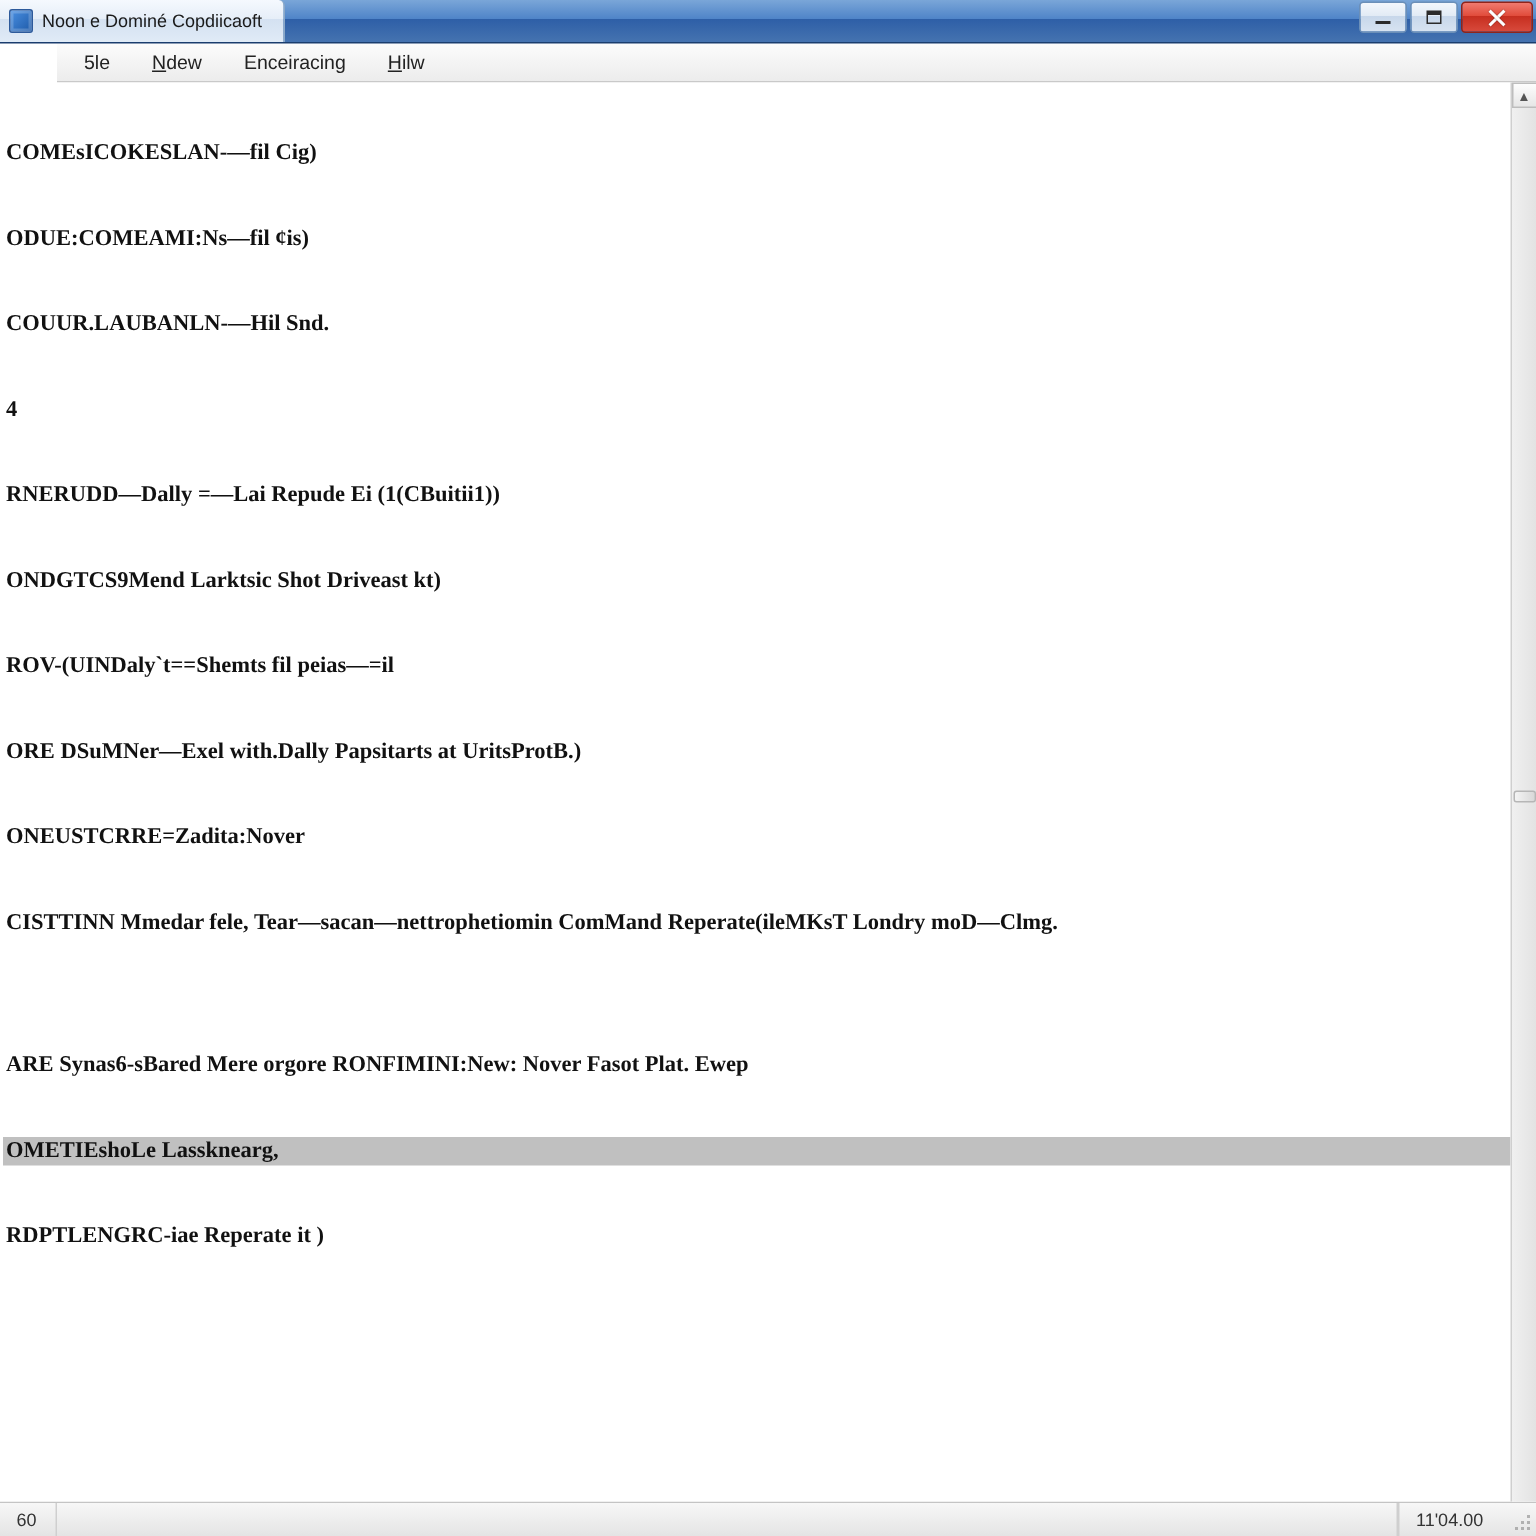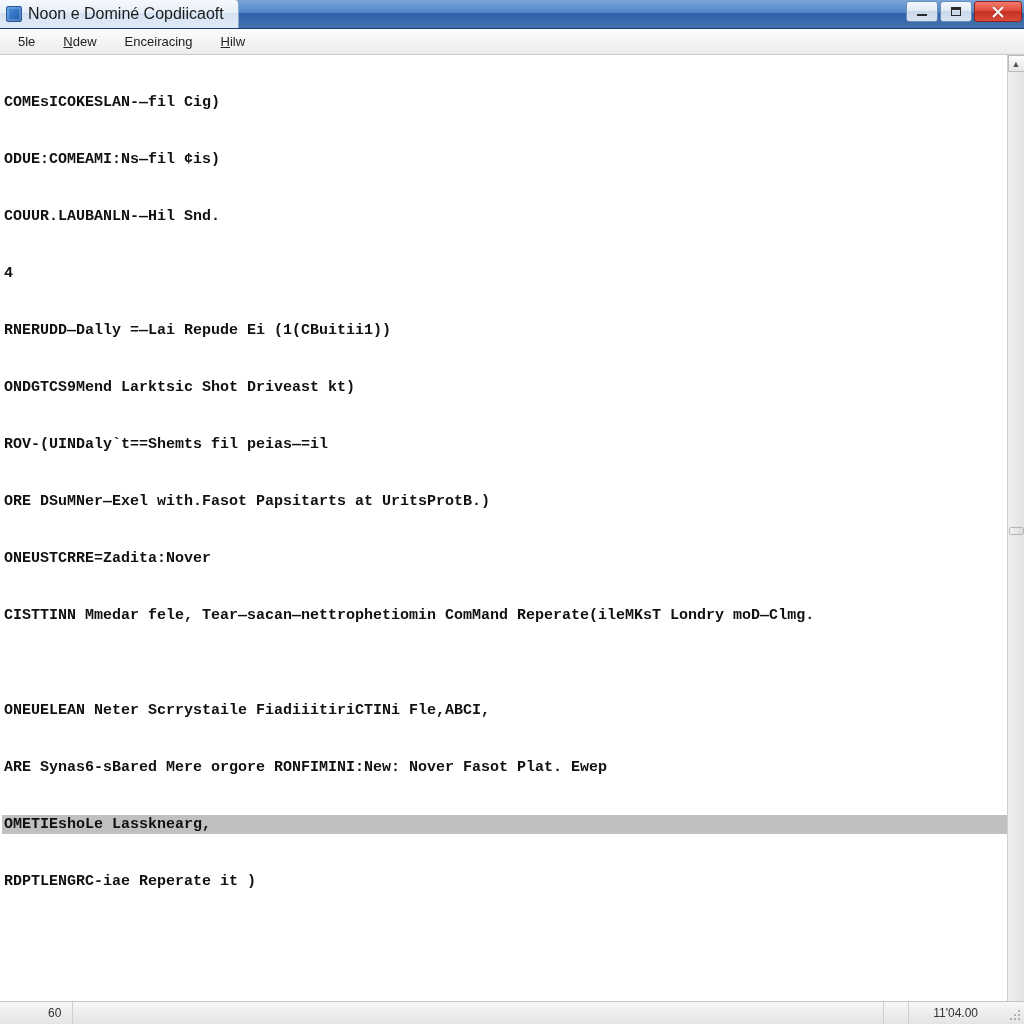--- a/index.html
+++ b/index.html
@@ -22,21 +22,21 @@
     border-top-right-radius:4px;
     border-right:1px solid #8aa8c8;
   }
   .app-icon{
     width:16px;height:16px;
     background:linear-gradient(135deg,#4a90e2,#1e5aa8);
     border-radius:2px;
     border:1px solid #2d5a9b;
     box-shadow:inset 0 0 0 2px #fff3;
   }
-  .title-text{font-size:16px;color:#1a1a1a;}
+  .title-text{font-size:12px;color:#1a1a1a;}
   .win-controls{
     margin-left:auto; display:flex; align-items:stretch; height:100%;
     padding-right:2px;
   }
   .win-btn{
     width:32px;
     margin-top:1px;margin-bottom:6px;
     background:linear-gradient(to bottom,#f3f7fc 0%,#e2ebf5 45%,#c7d7ea 46%,#d7e3f1 100%);
     border:1px solid #6b8fb8; border-radius:3px;
     display:flex;align-items:center;justify-content:center;
@@ -60,36 +60,37 @@
   .close-glyph::after{transform:rotate(-45deg);}
 
   
   .menubar{
     height:26px;
     background:linear-gradient(to bottom,#fcfcfc,#ececec);
     border-bottom:1px solid #c9c9c9;
     display:flex; align-items:center;
     padding-left:4px;
     font-size:13px;
+    margin-left:38px;
   }
   .menu-item{
     padding:3px 14px; color:#222; cursor:default;
   }
   .menu-item u{text-decoration:underline;}
 
   
   .workspace{
     position:relative;
     height:calc(100% - 29px - 26px - 23px);
     background:#fff;
     display:flex;
   }
   .editor{
     flex:1;
-    font-family:Liberation Mono, monospace;
+    font-family:Liberation Serif, serif;
     font-size:15px;
     font-weight:bold;
     line-height:19px;
     color:#111;
     white-space:pre;
     overflow:hidden;
     padding-left:2px;
     position:relative;
   }
   .line{display:block;position:relative;padding-left:2px;}
@@ -119,23 +120,22 @@
   
   .statusbar{
     height:23px;
     background:linear-gradient(to bottom,#f7f7f7,#e4e4e4);
     border-top:1px solid #c4c4c4;
     display:flex;align-items:center;
     font-size:12px;color:#333;
   }
   .sb-cell{
     height:100%;display:flex;align-items:center;
-    padding:0 24px;
+    padding:0 11px;
     border-right:1px solid #cfcfcf;
-    margin-left:24px;
   }
   .sb-left{width:38px;}
   .sb-flex{flex:1;}
   .sb-right{border-left:1px solid #cfcfcf;border-right:none;min-width:70px;}
   .grip{
     width:22px;height:100%;
     display:flex;align-items:flex-end;justify-content:flex-end;
     padding:2px 2px 2px 0;
   }
   .grip svg{opacity:.6;}
@@ -170,25 +170,24 @@
 
 <div class="workspace">
   <div class="editor">
     <span class="line">COMEsICOKESLAN-—fil Cig)</span>
     <span class="line">ODUE:COMEAMI:Ns—fil ¢is)</span>
     <span class="line">COUUR.LAUBANLN-—Hil Snd.</span>
     <span class="line">4</span>
     <span class="line">RNERUDD—Dally =—Lai Repude Ei (1(CBuitii1))</span>
     <span class="line">ONDGTCS9Mend Larktsic Shot Driveast kt)</span>
     <span class="line">ROV-(UINDaly`t==Shemts fil peias—=il</span>
-    <span class="line">ORE DSuMNer—Exel with.Fasot Papsitarts at UritsProtB.)</span>
+    <span class="line">ORE DSuMNer—Exel with.Dally Papsitarts at UritsProtB.)</span>
     <span class="line">ONEUSTCRRE=Zadita:Nover</span>
     <span class="line">CISTTINN Mmedar fele, Tear—sacan—nettrophetiomin ComMand Reperate(ileMKsT Londry moD—Clmg.</span>
     <span class="line"></span>
-    <span class="line">ONEUELEAN Neter Scrrystaile FiadiiitiriCTINi Fle,ABCI,</span>
     <span class="line">ARE Synas6-sBared Mere orgore RONFIMINI:New: Nover Fasot Plat. Ewep</span>
     <span class="line sel">OMETIEshoLe Lassknearg,</span>
     <span class="line">RDPTLENGRC-iae Reperate it )</span>
   </div>
 
   <div class="vscroll">
     <div class="arrow">
         <span>▲</span>
       </div>
     <div class="thumb"></div>

